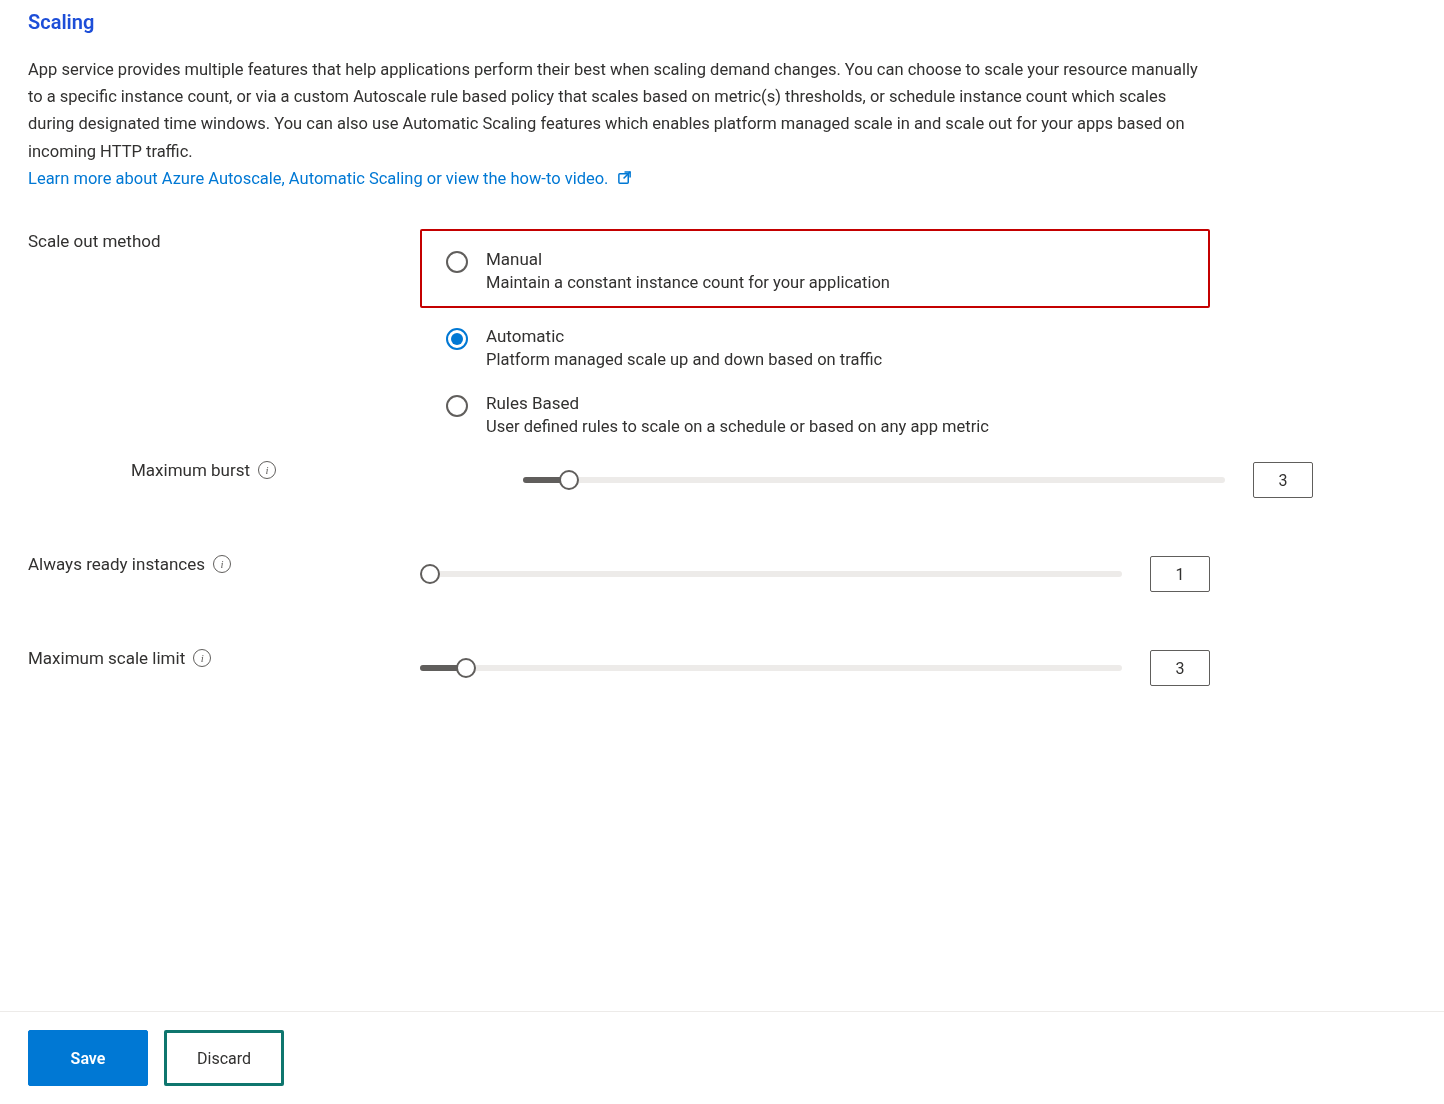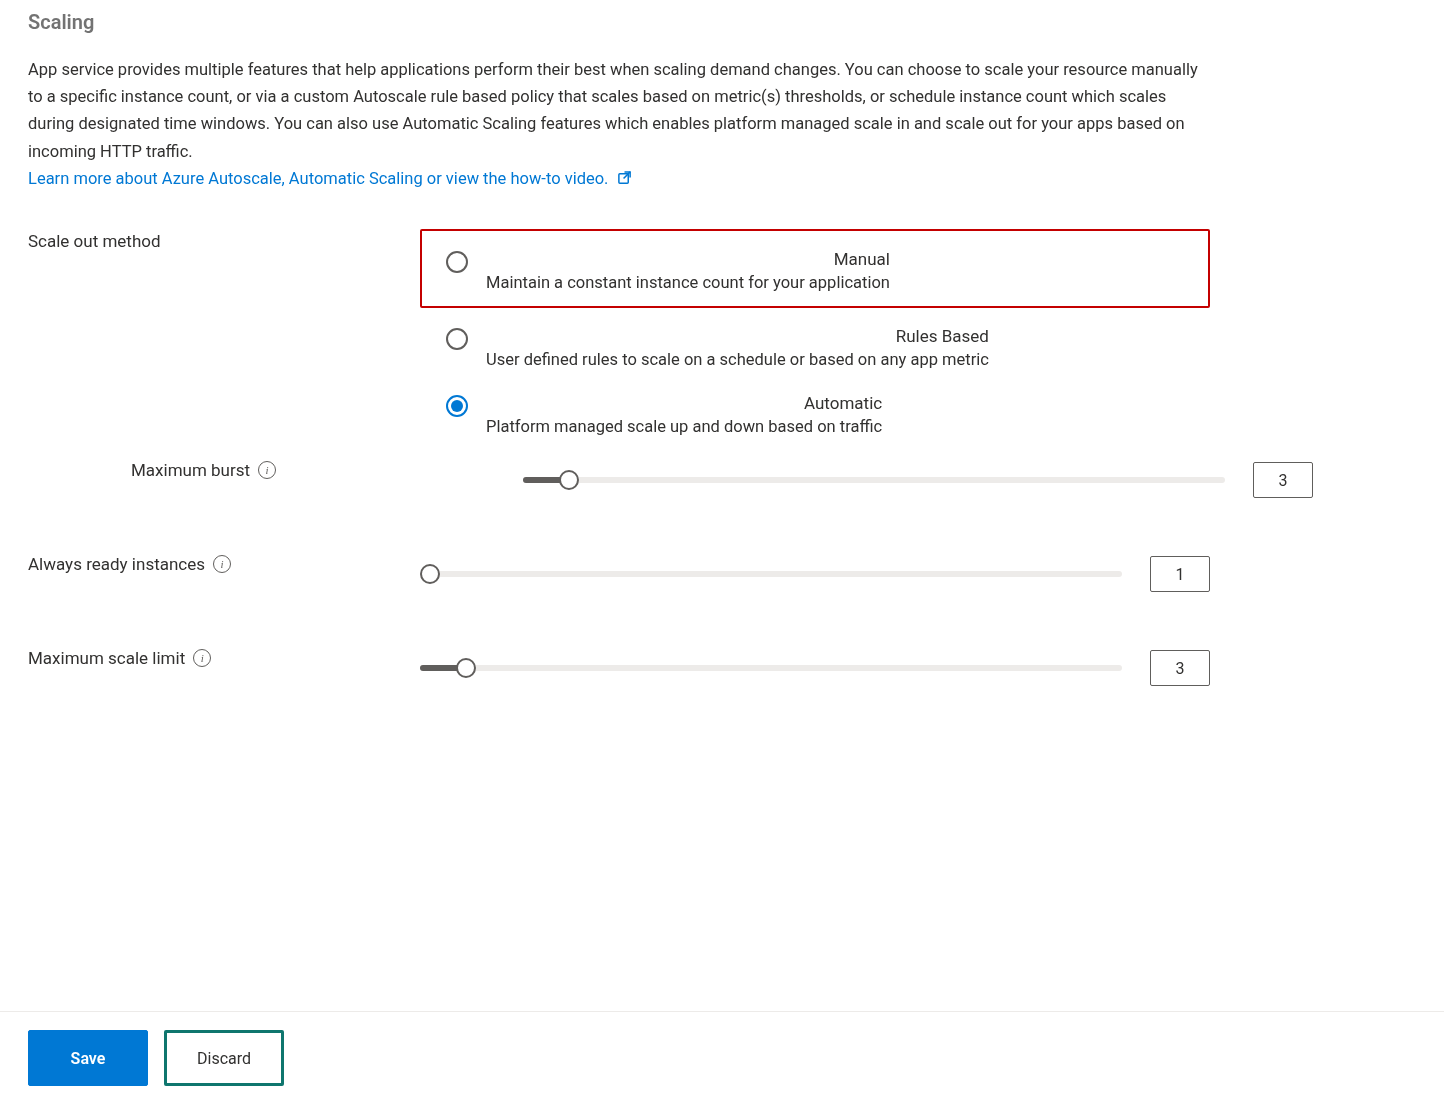--- a/index.html
+++ b/index.html
@@ -13,21 +13,21 @@
   }
   .page {
     max-width: 1388px;
     padding-top: 10px;
     padding-bottom: 120px;
   }
   h2.page-title {
     font-size: 20px;
     font-weight: 600;
     margin: 0 0 22px 0;
-    color: #737373;
+    color: #1d4ed8;
   }
   .intro {
     font-size: 16.5px;
     line-height: 1.65;
     color: #323130;
     margin-bottom: 36px;
     max-width: 1180px;
   }
   .learn-link {
     color: #0078d4;
@@ -94,21 +94,20 @@
     content: "";
     width: 12px;
     height: 12px;
     background: #0078d4;
     border-radius: 50%;
   }
   .radio-text .radio-title {
     font-size: 17px;
     color: #323130;
     margin-bottom: 4px;
-    text-align: right;
   }
   .radio-text .radio-desc {
     font-size: 16.5px;
     color: #323130;
   }
   .info-icon {
     display: inline-flex;
     align-items: center;
     justify-content: center;
     width: 18px;
@@ -258,32 +257,32 @@
         <div class="radio-option">
           <div class="radio-circle"></div>
           <div class="radio-text">
             <div class="radio-title">Manual</div>
             <div class="radio-desc">Maintain a constant instance count for your application</div>
           </div>
         </div>
       </div>
 
       <div class="radio-option" style="padding-left:26px;">
+        <div class="radio-circle selected"></div>
+        <div class="radio-text">
+          <div class="radio-title">Automatic</div>
+          <div class="radio-desc">Platform managed scale up and down based on traffic</div>
+        </div>
+      </div>
+
+      <div class="radio-option" style="padding-left:26px;">
         <div class="radio-circle"></div>
         <div class="radio-text">
           <div class="radio-title">Rules Based</div>
           <div class="radio-desc">User defined rules to scale on a schedule or based on any app metric</div>
-        </div>
-      </div>
-
-      <div class="radio-option" style="padding-left:26px;">
-        <div class="radio-circle selected"></div>
-        <div class="radio-text">
-          <div class="radio-title">Automatic</div>
-          <div class="radio-desc">Platform managed scale up and down based on traffic</div>
         </div>
       </div>
 
     </div>
   </div>
 
   <div class="row slider-row-section" style="margin-top:24px;justify-content:center;">
     <div class="label-col centered">
       <span>Maximum burst</span>
       <span class="info-icon"></span>

